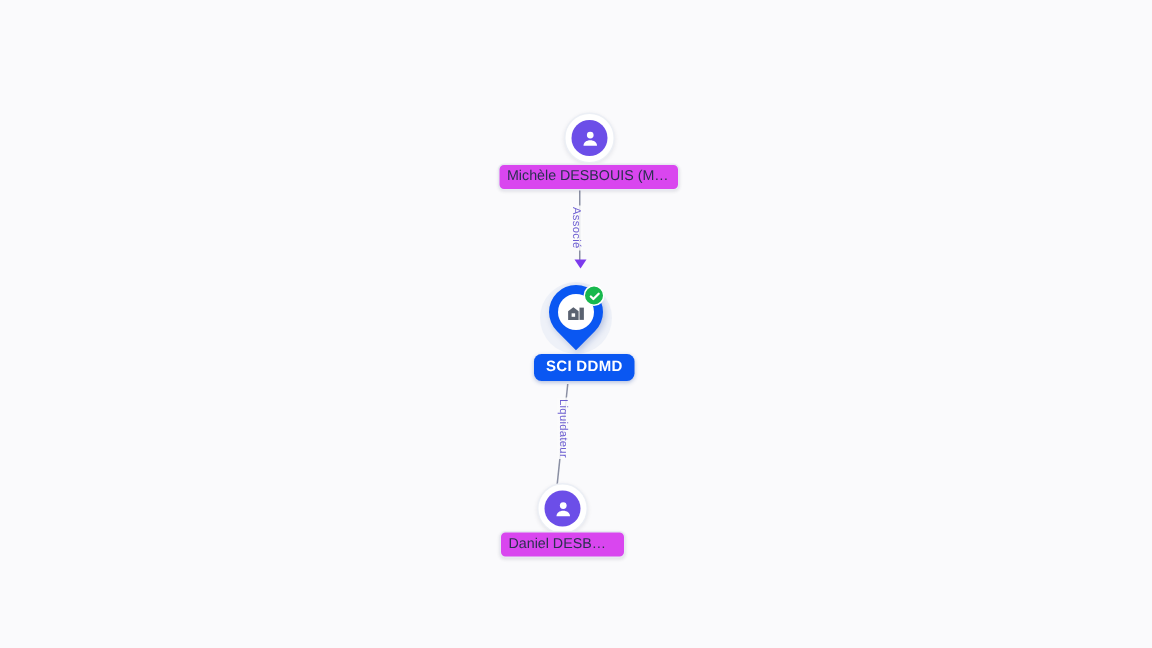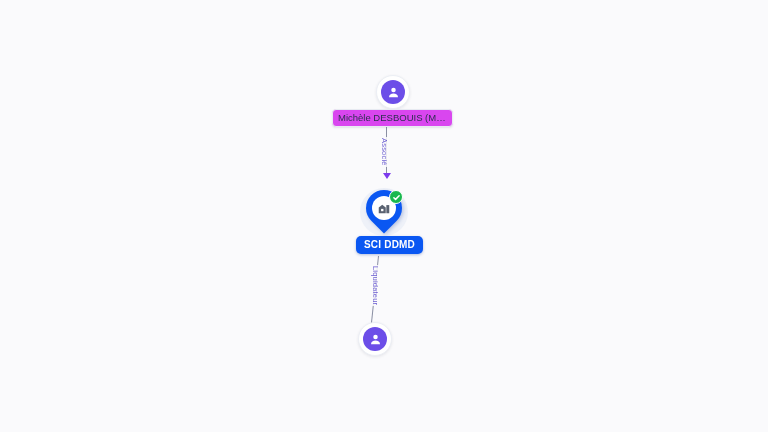--- a/index.html
+++ b/index.html
@@ -189,14 +189,15 @@
   <div class="company-label" style="left:356px; top:236px;">SCI DDMD</div>
 
   <div class="person-node" style="left:358px; top:322px;">
     <span class="person-disc">
       <svg width="15" height="15" viewBox="0 0 24 24" fill="#ffffff">
         <circle cx="12" cy="8" r="3.6"></circle>
         <path d="M4.8 19.5c0-3.6 3.2-5.8 7.2-5.8s7.2 2.2 7.2 5.8z"></path>
       </svg>
     </span>
   </div>
+  <div class="node-label" style="left:333px; top:354px; width:84px;">Daniel DESBOUIS</div>
 
 </div>
 
 </body></html>

